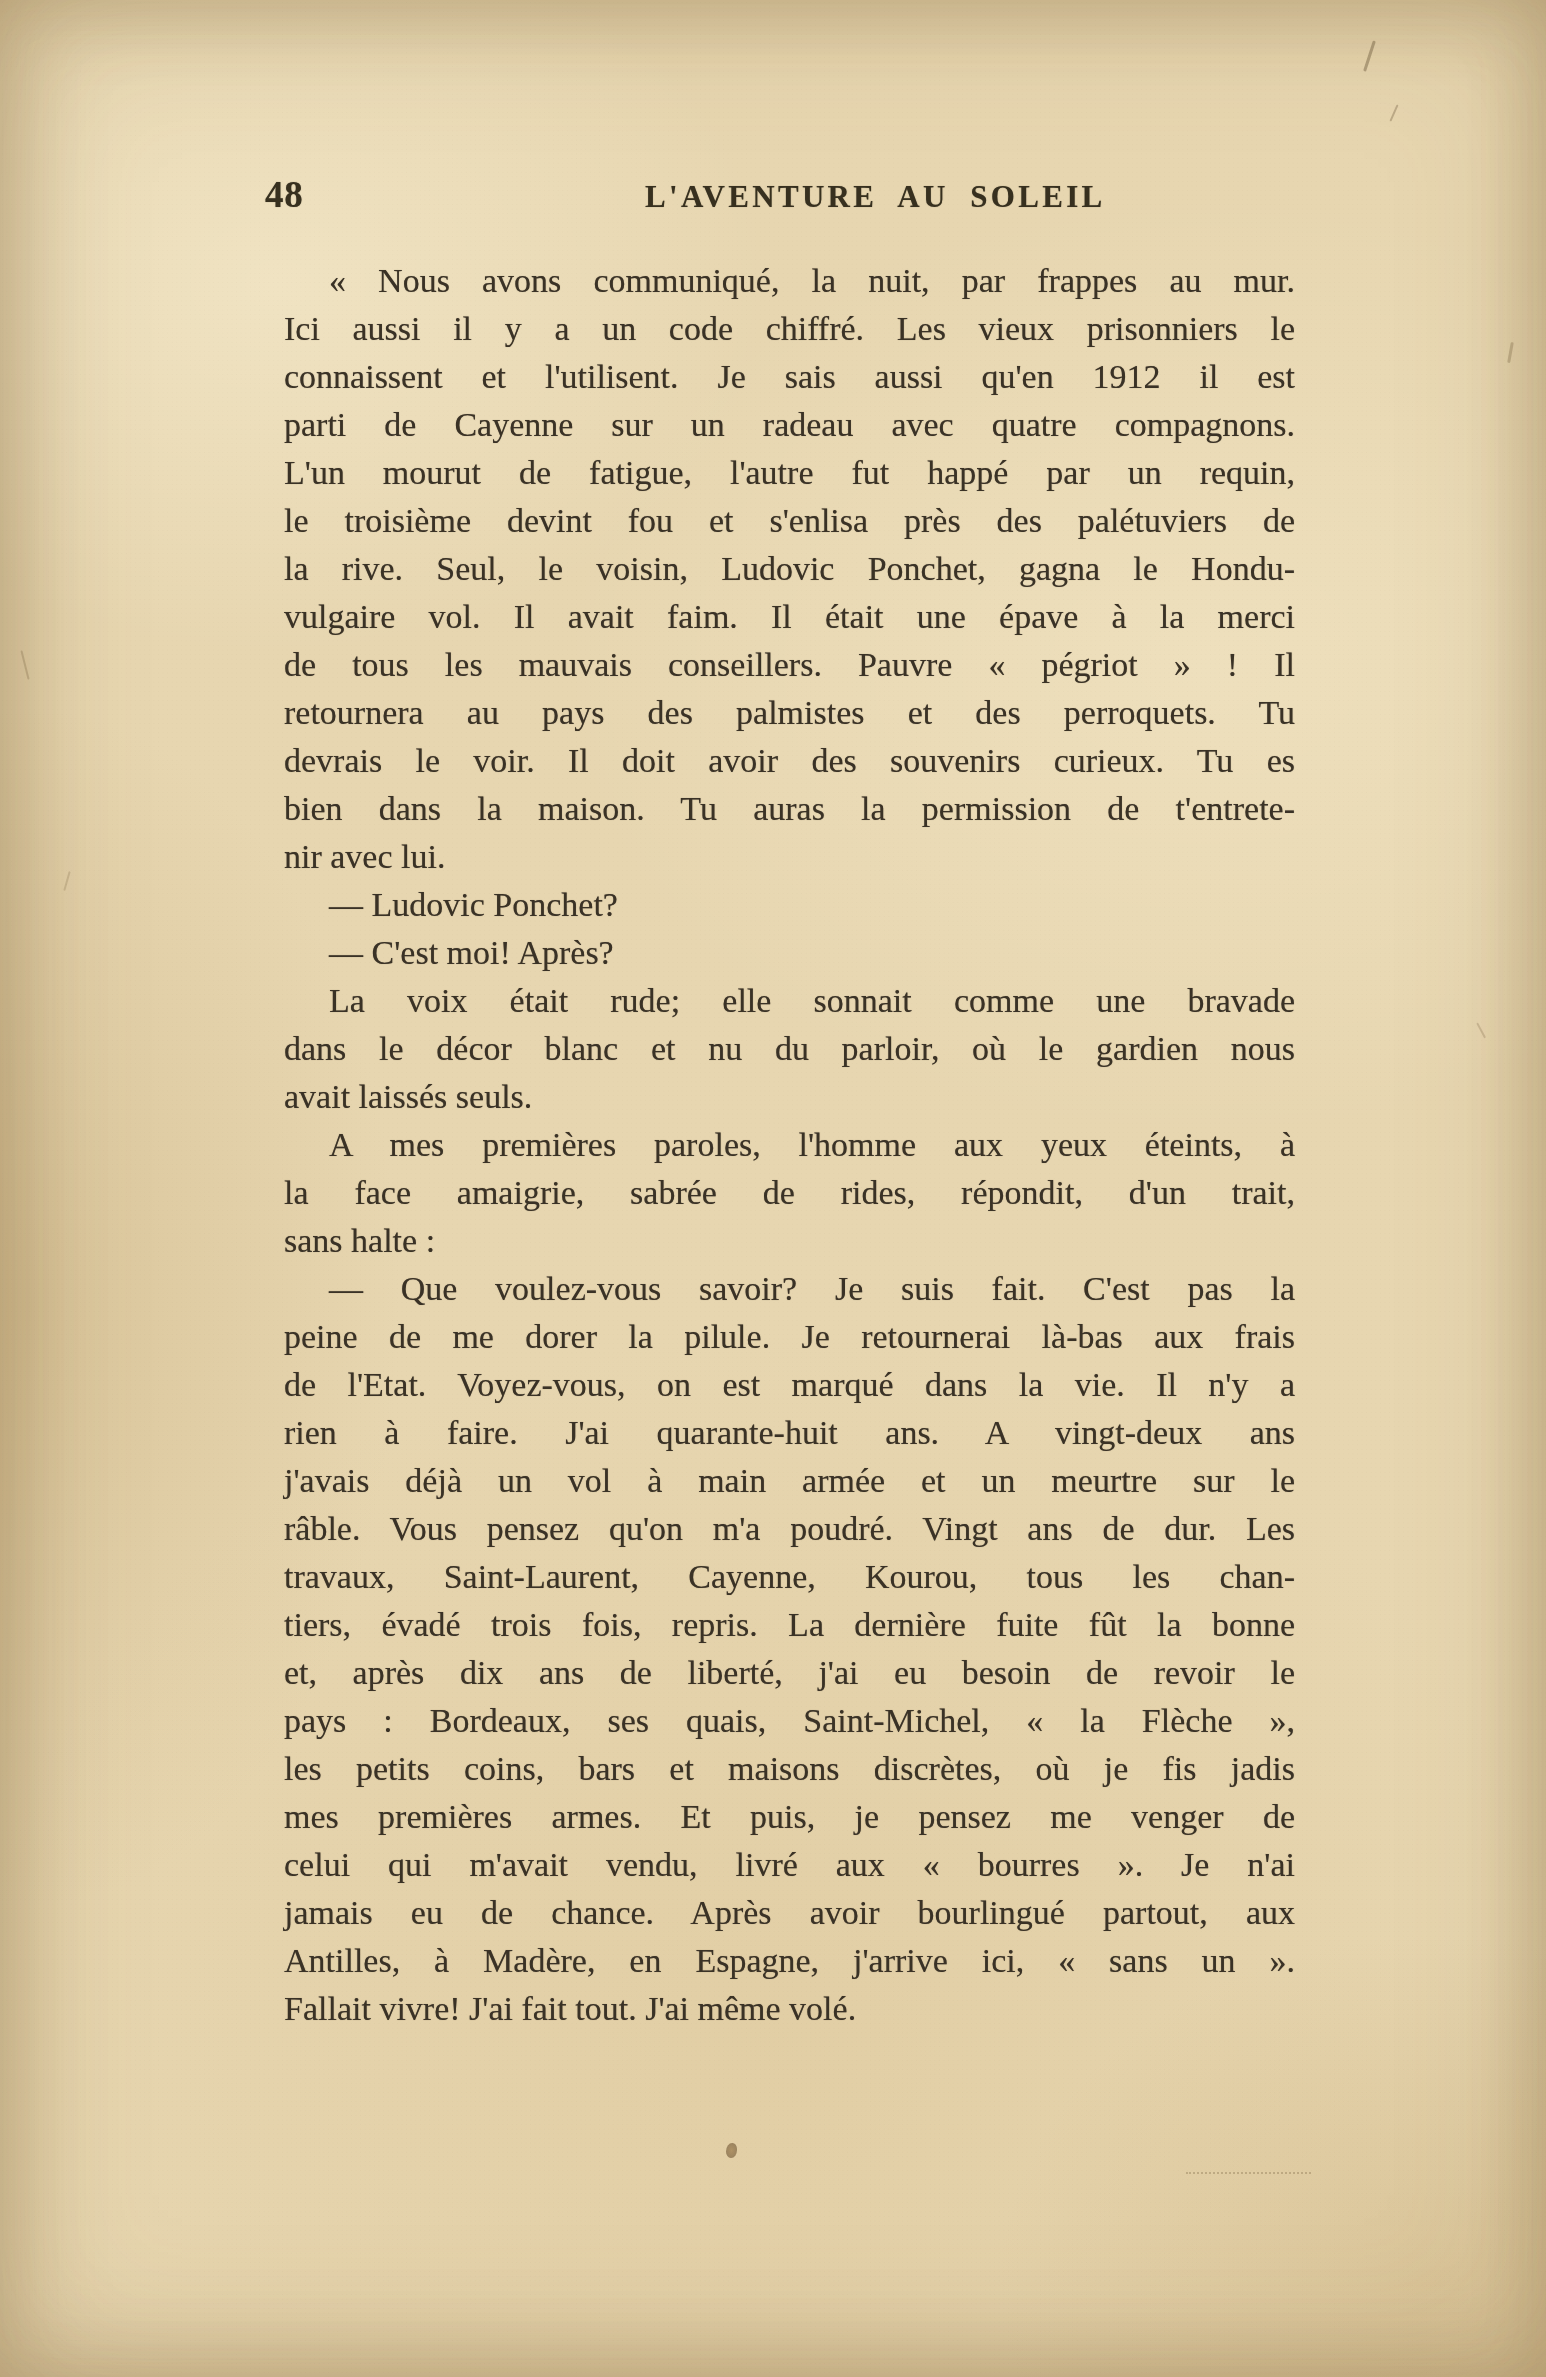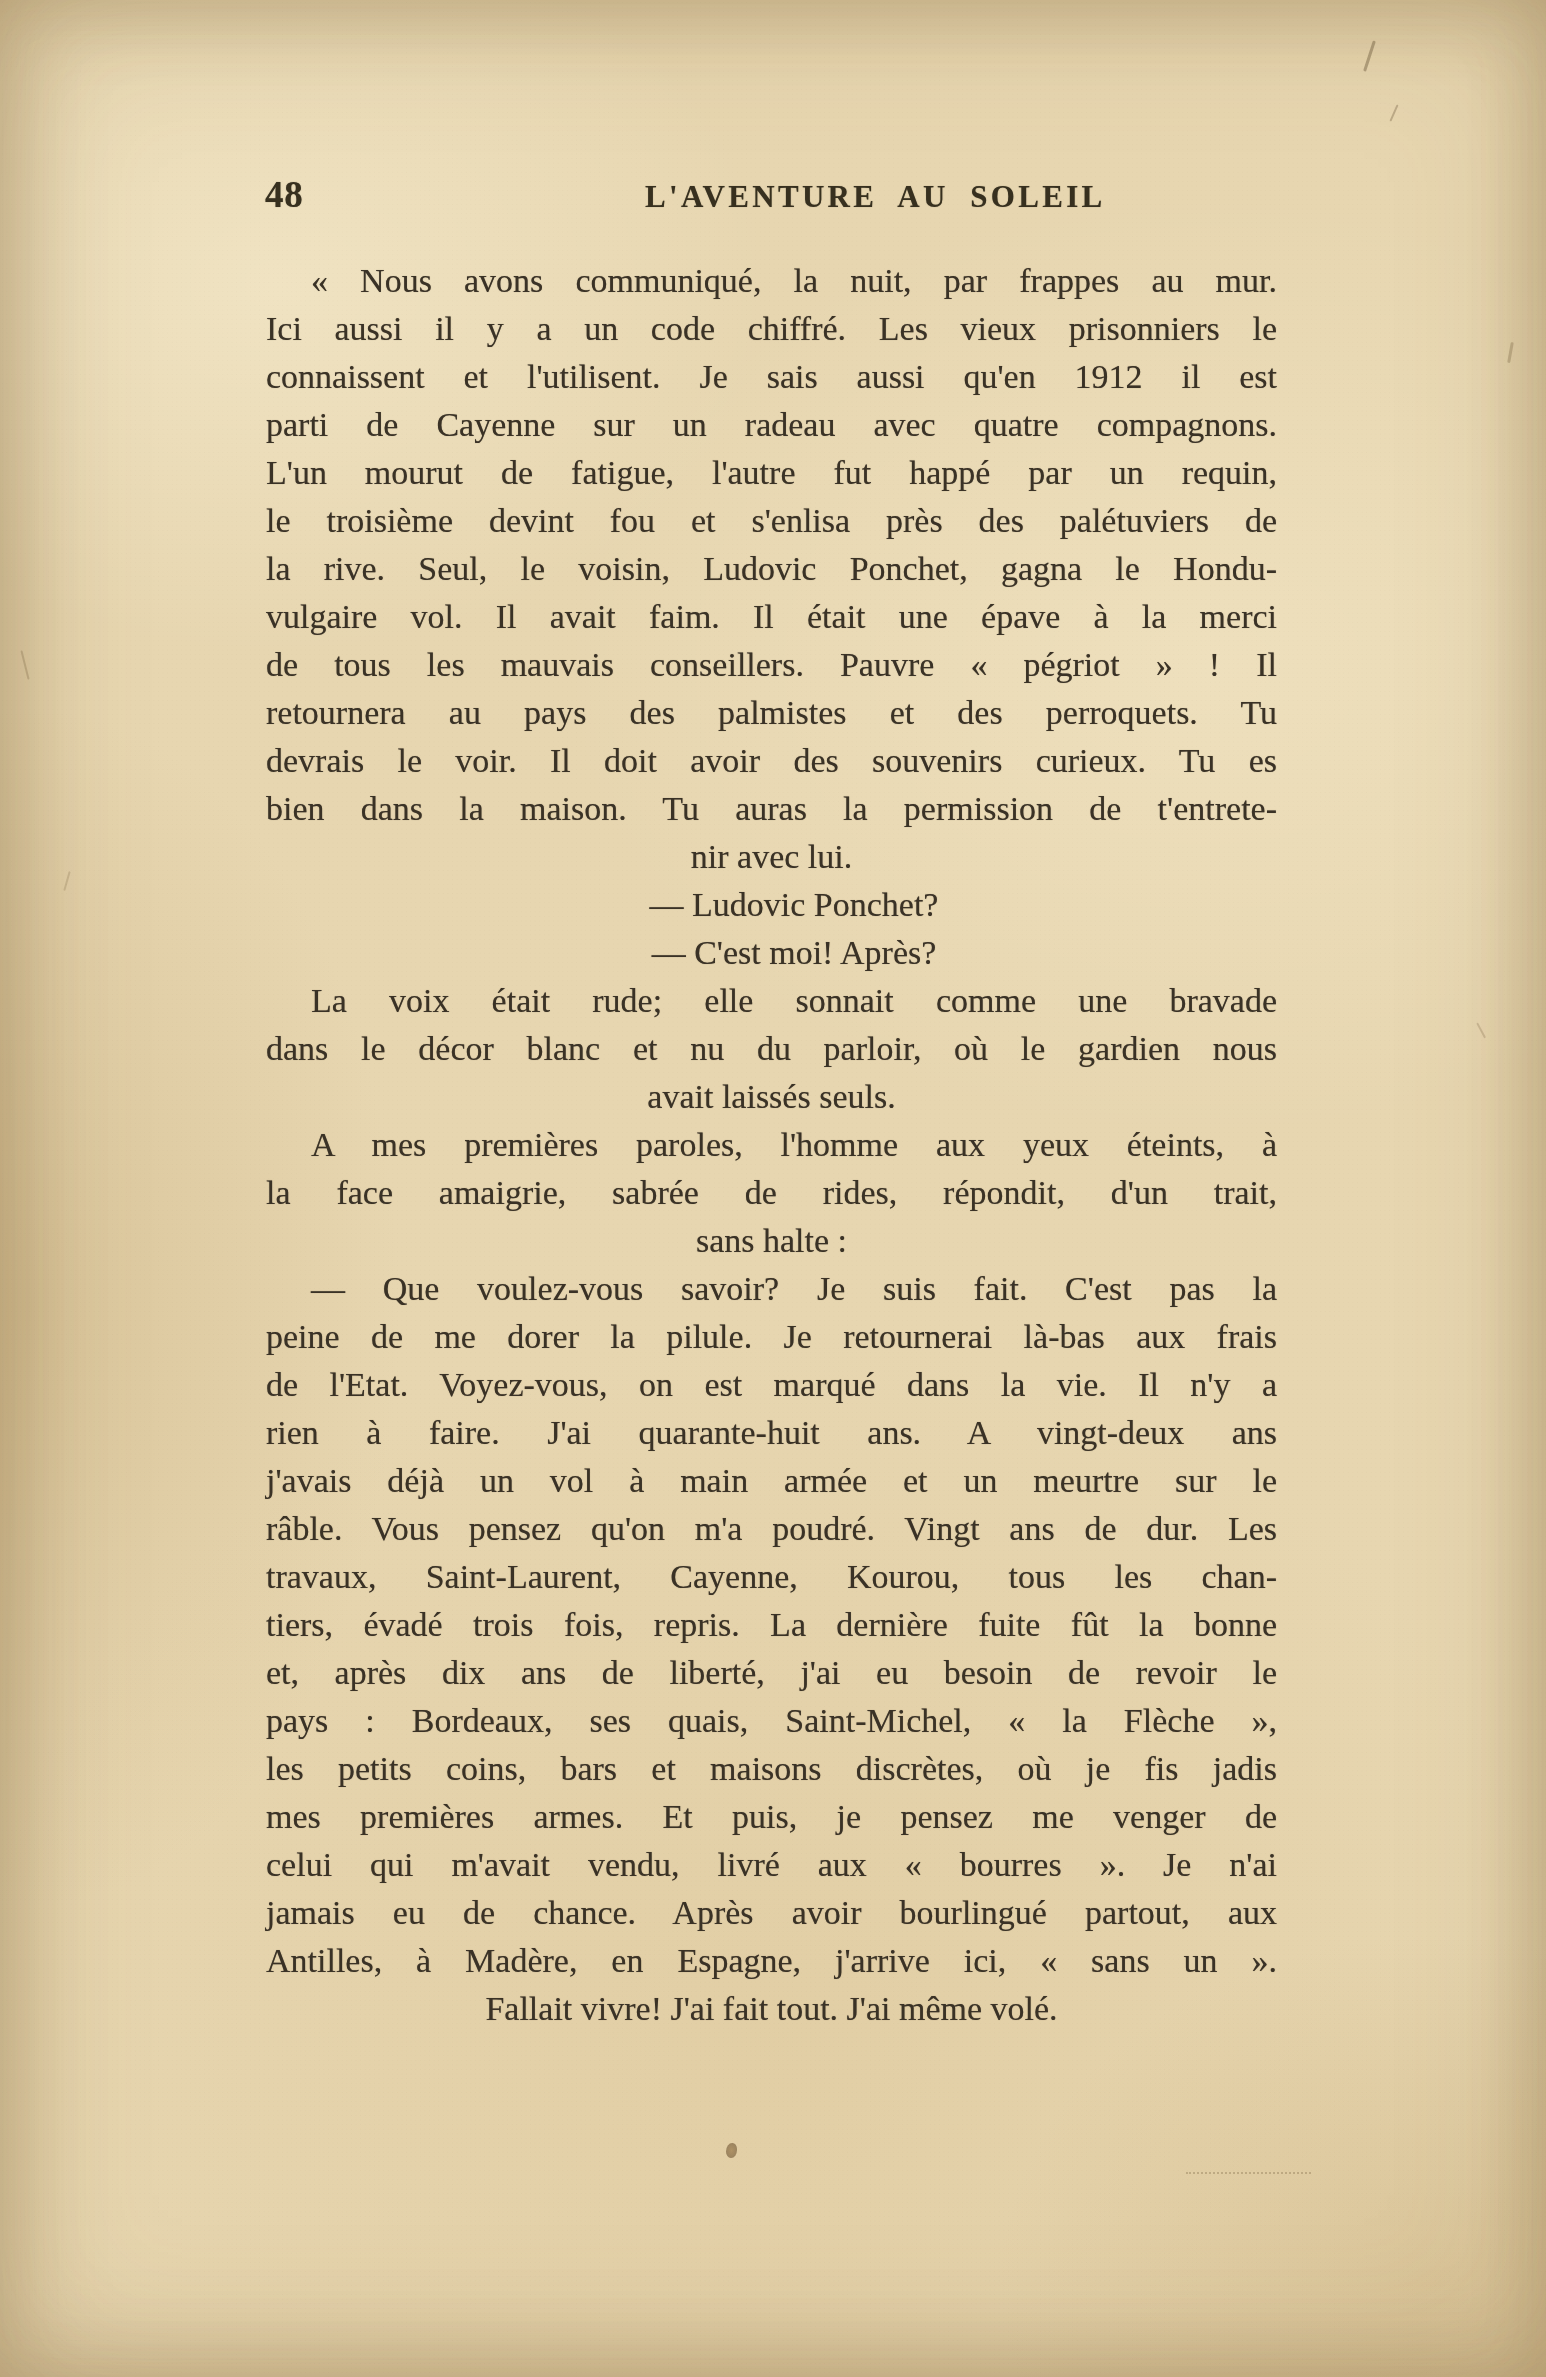--- a/index.html
+++ b/index.html
@@ -52,34 +52,34 @@
     font-weight: bold;
     color: #37301f;
     letter-spacing: 3.3px;
     word-spacing: 10.6px;
     white-space: nowrap;
     text-shadow: 0 0 1px rgba(55,48,31,.45);
   }
 
   .text-block {
     position: absolute;
-    left: 266px; top: 257px;
+    left: 284px; top: 257px;
     width: 1011px;
     font-size: 34px;
     line-height: 48px;
     color: #3a3226;
     text-shadow: 0 0 0.8px rgba(58,50,38,.55);
   }
   .line {
     height: 48px;
     text-align: justify;
     text-align-last: justify;
   }
   .line.indent { text-indent: 45px; }
-  .line.end { text-align: center; text-align-last: auto; }
+  .line.end { text-align: left; text-align-last: auto; }
 
   
   .mark { position: absolute; pointer-events: none; }
   .ink-blot {
     left: 726px; top: 2143px; width: 10.6px; height: 14.5px;
     background: radial-gradient(#7a5526, #543919 70%);
     border-radius: 58% 42% 55% 45%;
     opacity: .5;
   }
   .dotted-trace {

